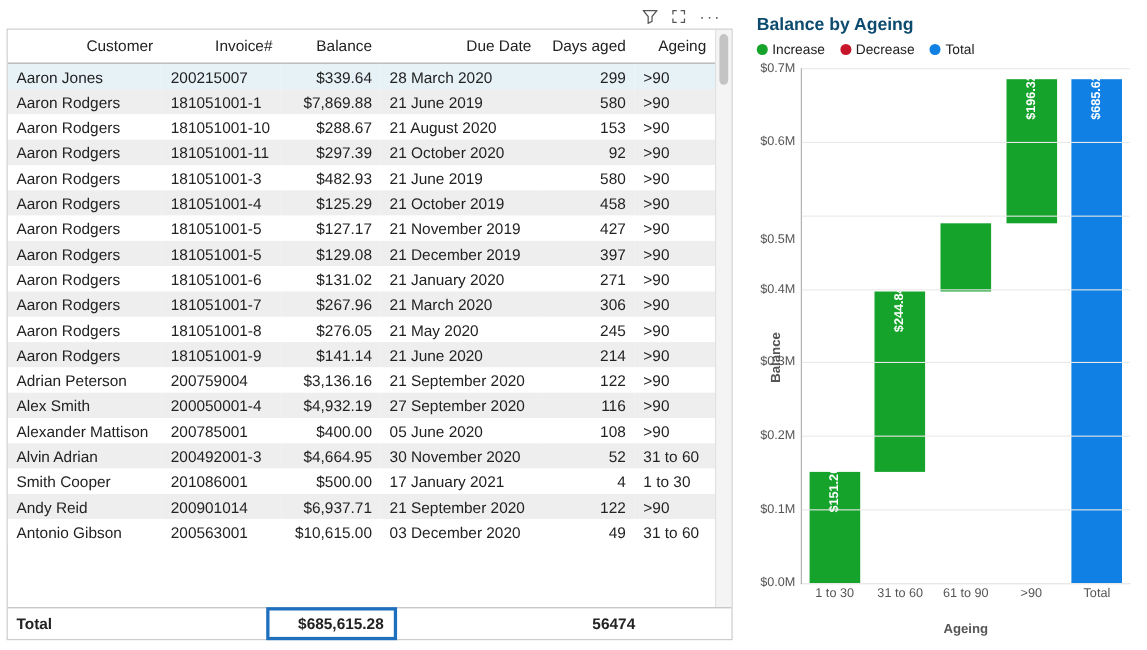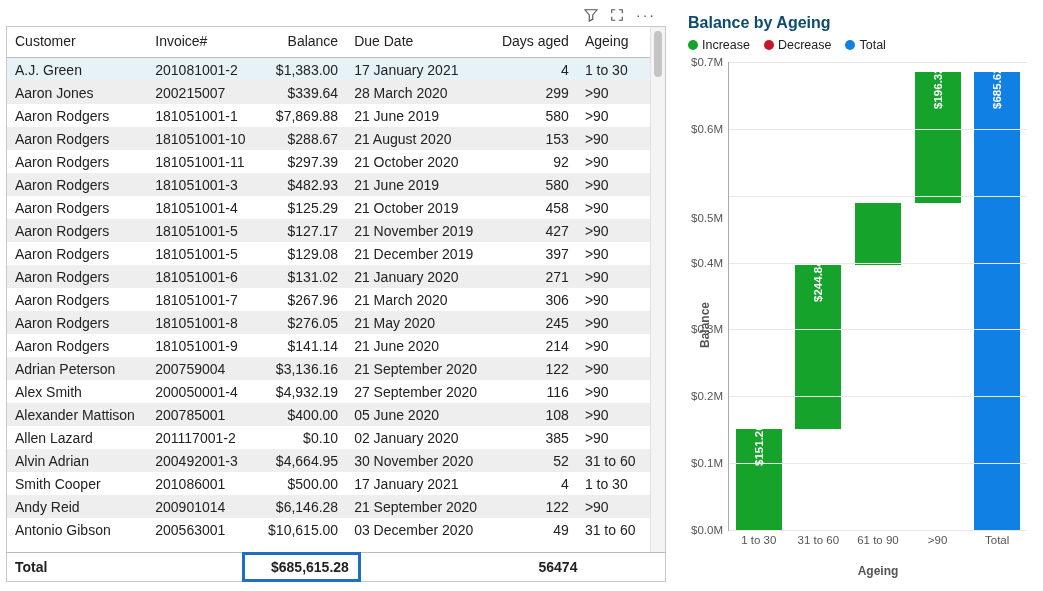--- a/index.html
+++ b/index.html
@@ -56,21 +56,21 @@
     position: relative;
     flex: 1;
     display: flex;
   }
   table.data {
     border-collapse: collapse;
     width: 100%;
     font-size: 14px;
   }
   table.data th {
-    text-align: left;
+    text-align: right;
     font-weight: 400;
     padding: 6px 8px 8px 8px;
     color: #222;
     border-bottom: 1px solid #bbb;
     background: #fff;
     white-space: nowrap;
   }
   table.data th.num, table.data td.num { text-align: right; }
   table.data td {
     padding: 3.5px 8px;
@@ -242,28 +242,20 @@
                 <th class="col-customer">Customer</th>
                 <th class="col-invoice">Invoice#</th>
                 <th class="col-balance num">Balance</th>
                 <th class="col-due">Due Date</th>
                 <th class="col-days num">Days aged</th>
                 <th class="col-ageing">Ageing</th>
               </tr>
             </thead>
             <tbody id="table-body">
                 <tr>
-                  <td class="col-customer">A.J. Green</td>
-                  <td class="col-invoice">201081001-2</td>
-                  <td class="col-balance num">$1,383.00</td>
-                  <td class="col-due">17 January 2021</td>
-                  <td class="col-days num">4</td>
-                  <td class="col-ageing">1 to 30</td>
-                </tr>
-                <tr>
                   <td class="col-customer">Aaron Jones</td>
                   <td class="col-invoice">200215007</td>
                   <td class="col-balance num">$339.64</td>
                   <td class="col-due">28 March 2020</td>
                   <td class="col-days num">299</td>
                   <td class="col-ageing">&gt;90</td>
                 </tr>
                 <tr>
                   <td class="col-customer">Aaron Rodgers</td>
                   <td class="col-invoice">181051001-1</td>
@@ -367,28 +359,20 @@
                   <td class="col-due">27 September 2020</td>
                   <td class="col-days num">116</td>
                   <td class="col-ageing">&gt;90</td>
                 </tr>
                 <tr>
                   <td class="col-customer">Alexander Mattison</td>
                   <td class="col-invoice">200785001</td>
                   <td class="col-balance num">$400.00</td>
                   <td class="col-due">05 June 2020</td>
                   <td class="col-days num">108</td>
-                  <td class="col-ageing">&gt;90</td>
-                </tr>
-                <tr>
-                  <td class="col-customer">Allen Lazard</td>
-                  <td class="col-invoice">201117001-2</td>
-                  <td class="col-balance num">$0.10</td>
-                  <td class="col-due">02 January 2020</td>
-                  <td class="col-days num">385</td>
                   <td class="col-ageing">&gt;90</td>
                 </tr>
                 <tr>
                   <td class="col-customer">Alvin Adrian</td>
                   <td class="col-invoice">200492001-3</td>
                   <td class="col-balance num">$4,664.95</td>
                   <td class="col-due">30 November 2020</td>
                   <td class="col-days num">52</td>
                   <td class="col-ageing">31 to 60</td>
                 </tr>
@@ -396,21 +380,21 @@
                   <td class="col-customer">Smith Cooper</td>
                   <td class="col-invoice">201086001</td>
                   <td class="col-balance num">$500.00</td>
                   <td class="col-due">17 January 2021</td>
                   <td class="col-days num">4</td>
                   <td class="col-ageing">1 to 30</td>
                 </tr>
                 <tr>
                   <td class="col-customer">Andy Reid</td>
                   <td class="col-invoice">200901014</td>
-                  <td class="col-balance num">$6,146.28</td>
+                  <td class="col-balance num">$6,937.71</td>
                   <td class="col-due">21 September 2020</td>
                   <td class="col-days num">122</td>
                   <td class="col-ageing">&gt;90</td>
                 </tr>
                 <tr>
                   <td class="col-customer">Antonio Gibson</td>
                   <td class="col-invoice">200563001</td>
                   <td class="col-balance num">$10,615.00</td>
                   <td class="col-due">03 December 2020</td>
                   <td class="col-days num">49</td>

